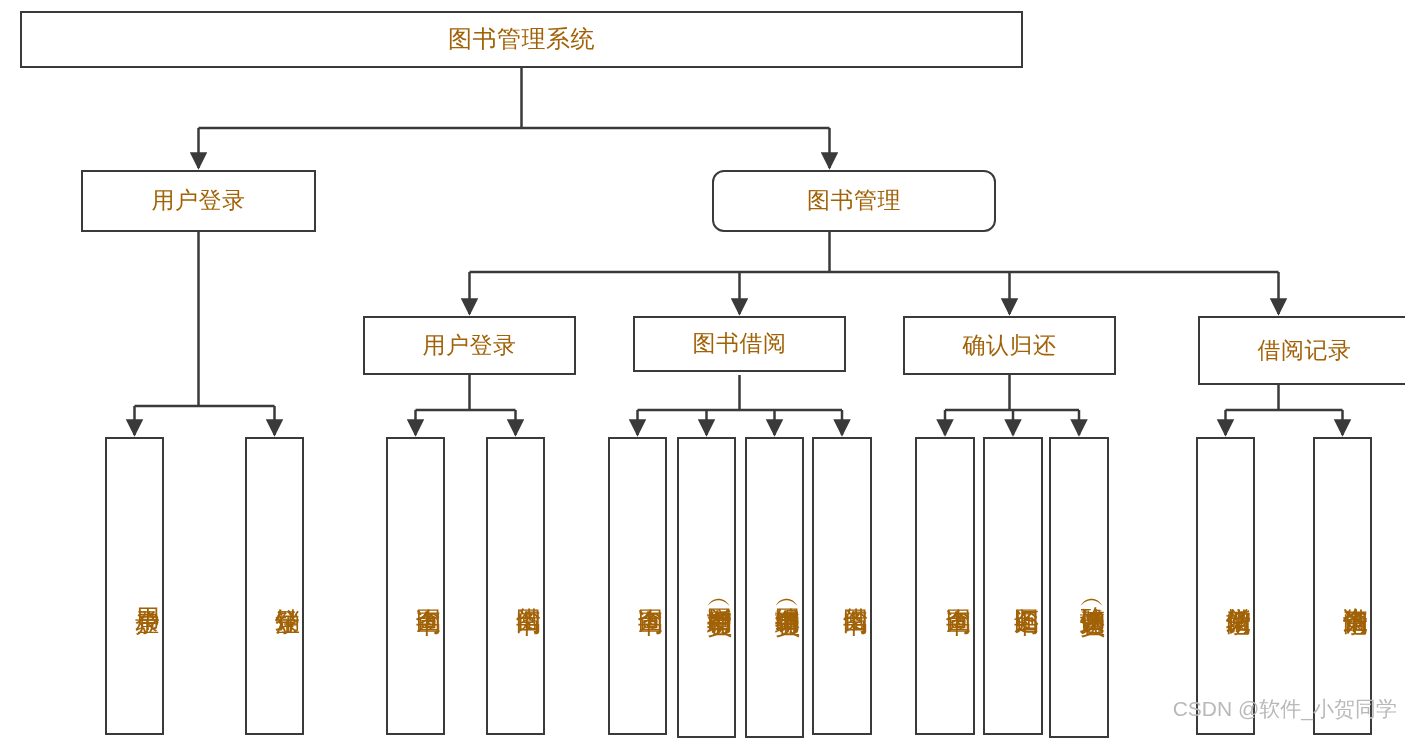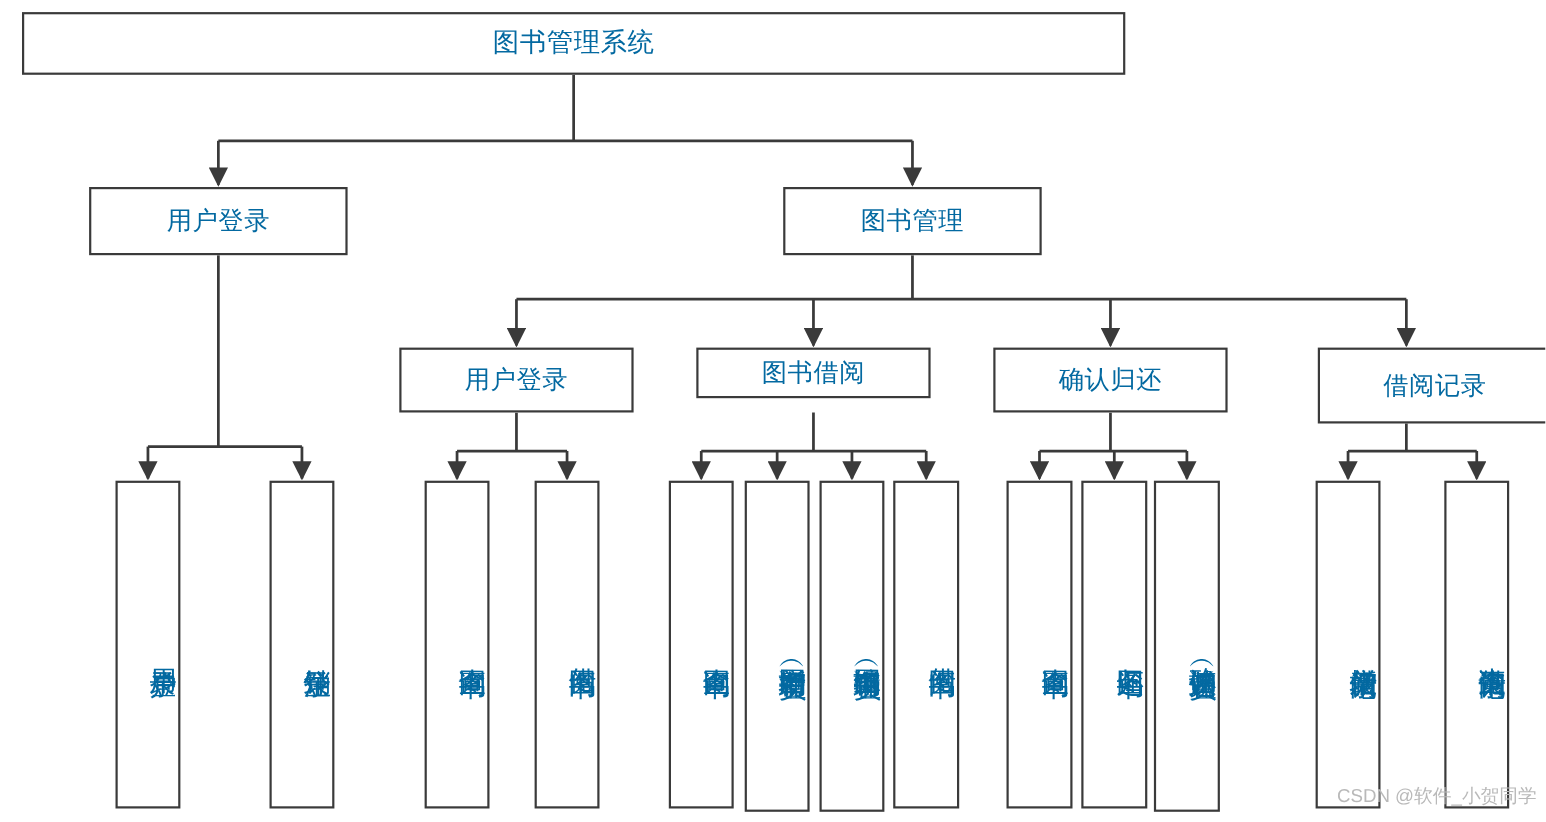--- a/index.html
+++ b/index.html
@@ -18,21 +18,21 @@
     overflow: hidden;
   }
   .node {
     position: absolute;
     box-sizing: border-box;
     background: #ffffff;
     border: 2.5px solid #3a3a3a;
     display: flex;
     align-items: center;
     justify-content: center;
-    color: #0369a1;
+    color: #a16207;
     line-height: 1.18;
   }
   .node.horiz {
     font-size: 23px;
     letter-spacing: 0.5px;
   }
   .node.vert {
     writing-mode: vertical-rl;
     text-orientation: upright;
     font-size: 25px;
@@ -54,22 +54,22 @@
     position: absolute;
     left: 0;
     top: 0;
     width: 1405px;
     height: 747px;
     pointer-events: none;
   }
   .watermark {
     position: absolute;
     right: 8px;
-    bottom: 12px;
-    font-size: 17px;
+    bottom: 24px;
+    font-size: 21px;
     color: #b9b9b9;
     white-space: nowrap;
     font-family: "Liberation Sans", "DejaVu Sans", sans-serif;
   }
 </style>
 </head>
 <body>
 
 <div id="canvas">
   <svg class="links" viewBox="0 0 1405 747">
@@ -115,27 +115,27 @@
       </g>
   </svg>
 
   <div id="node-layer">
       <div class="node horiz root" style="left: 20px; top: 11px; width: 1003px; height: 57px;">
         <span>图书管理系统</span>
       </div>
       <div class="node horiz" style="left: 81px; top: 170px; width: 235px; height: 62px;">
         <span>用户登录</span>
       </div>
-      <div class="node horiz" style="left: 712px; top: 170px; width: 235px; height: 62px;">
+      <div class="node horiz" style="left: 712px; top: 170px; width: 284px; height: 62px; border-radius: 12px;">
         <span>图书管理</span>
       </div>
       <div class="node horiz" style="left: 363px; top: 316px; width: 213px; height: 59px;">
         <span>用户登录</span>
       </div>
-      <div class="node horiz" style="left: 633px; top: 316px; width: 213px; height: 46px;">
+      <div class="node horiz" style="left: 633px; top: 316px; width: 213px; height: 56px;">
         <span>图书借阅</span>
       </div>
       <div class="node horiz" style="left: 903px; top: 316px; width: 213px; height: 59px;">
         <span>确认归还</span>
       </div>
       <div class="node horiz" style="left: 1172px; top: 316px; width: 213px; height: 69px; margin-left: 26px;">
         <span>借阅记录</span>
       </div>
       <div class="node vert" style="left: 105px; top: 437px; width: 59px; height: 298px;">
         <span>用户登录</span>

